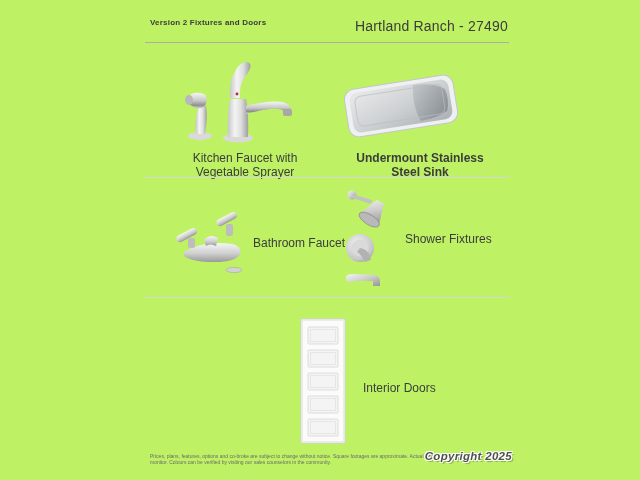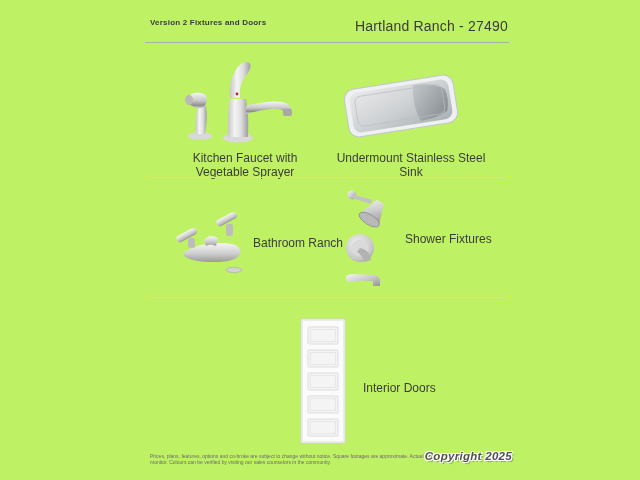--- a/index.html
+++ b/index.html
@@ -37,21 +37,21 @@
   .divider-1 { top: 42px; background: #adadad; }
   .divider-2 { top: 177px; background: #d6d6d6; }
   .divider-3 { top: 297px; background: #d6d6d6; }
 
   .caption {
     font-size: 12px; color: #3c3c3c;
   }
   .caption-center { text-align: center; }
 
   .cap-kitchen-faucet { left: 165px; top: 151px; width: 160px; }
-  .cap-sink           { left: 336px; top: 151px; width: 150px; }
+  .cap-sink           { left: 345px; top: 151px; width: 150px; font-weight: bold; }
   .cap-bath-faucet    { left: 253px; top: 236px; }
   .cap-shower         { left: 405px; top: 232px; }
   .cap-door           { left: 363px; top: 381px; }
 
   .fig { pointer-events: none; }
   .fig-kitchen-faucet { left: 178px; top: 54px; }
   .fig-sink           { left: 342px; top: 66px; }
   .fig-bath-faucet    { left: 170px; top: 200px; }
   .fig-shower         { left: 340px; top: 186px; }
   .fig-door           { left: 300px; top: 318px; }
@@ -166,21 +166,21 @@
       <rect x="18" y="38" width="7" height="10" rx="2" fill="#bdbdbd"></rect>
 
       <g transform="rotate(-28 56 20)">
         <rect x="46" y="16" width="22" height="7" rx="3.5" fill="url(#chromeB)"></rect>
       </g>
       <rect x="56" y="24" width="7" height="12" rx="2" fill="#bdbdbd"></rect>
 
       <ellipse cx="64" cy="70" rx="8" ry="2.6" fill="#d2d2d2" stroke="#aaaaaa" stroke-width="0.6"></ellipse>
     </svg>
   </div>
-  <div class="abs caption cap-bath-faucet">Bathroom Ranch</div>
+  <div class="abs caption cap-bath-faucet">Bathroom Faucet</div>
 
   <div class="abs fig fig-shower">
     <svg width="56" height="108" viewBox="0 0 56 108">
       <defs>
         <linearGradient id="chromeS" x1="0" y1="0" x2="1" y2="1">
           <stop offset="0" stop-color="#f3f3f3"></stop>
             <stop offset="0.5" stop-color="#cccccc"></stop>
           <stop offset="1" stop-color="#969696"></stop>
         </linearGradient>
         <radialGradient id="valve" cx="0.4" cy="0.35" r="0.8">

